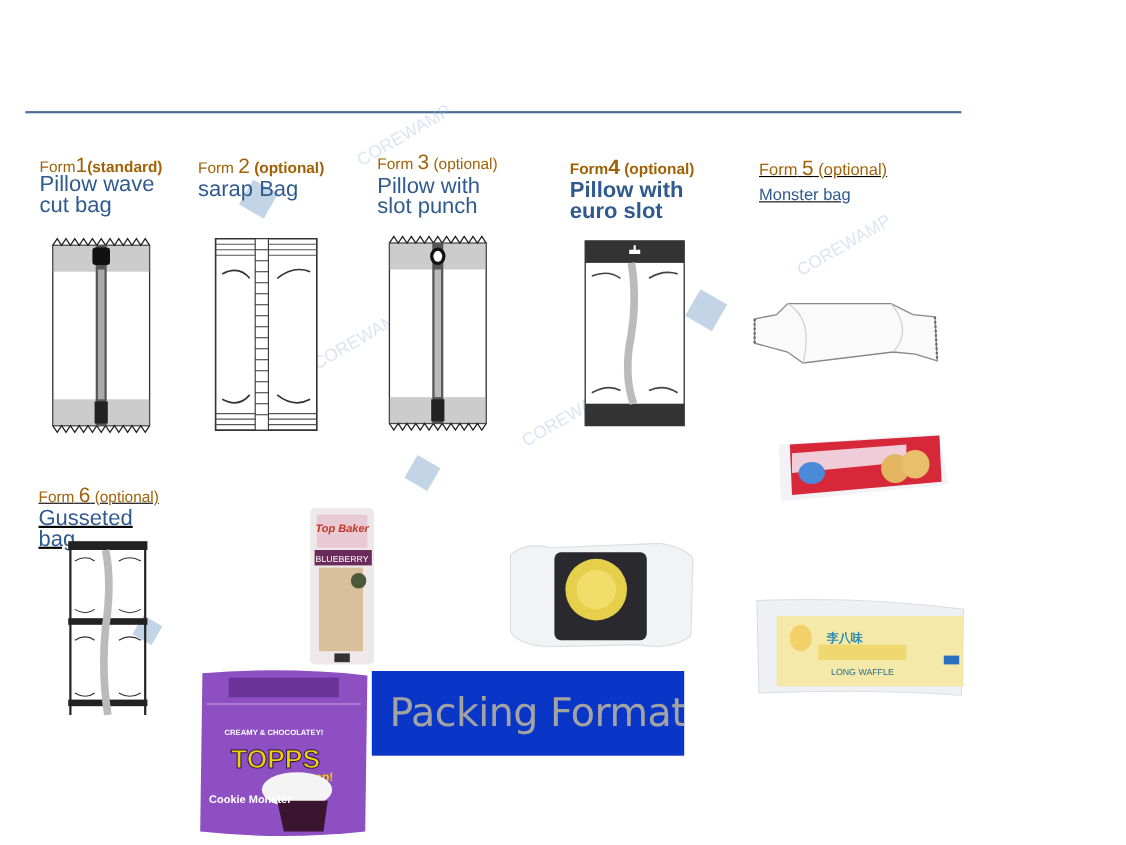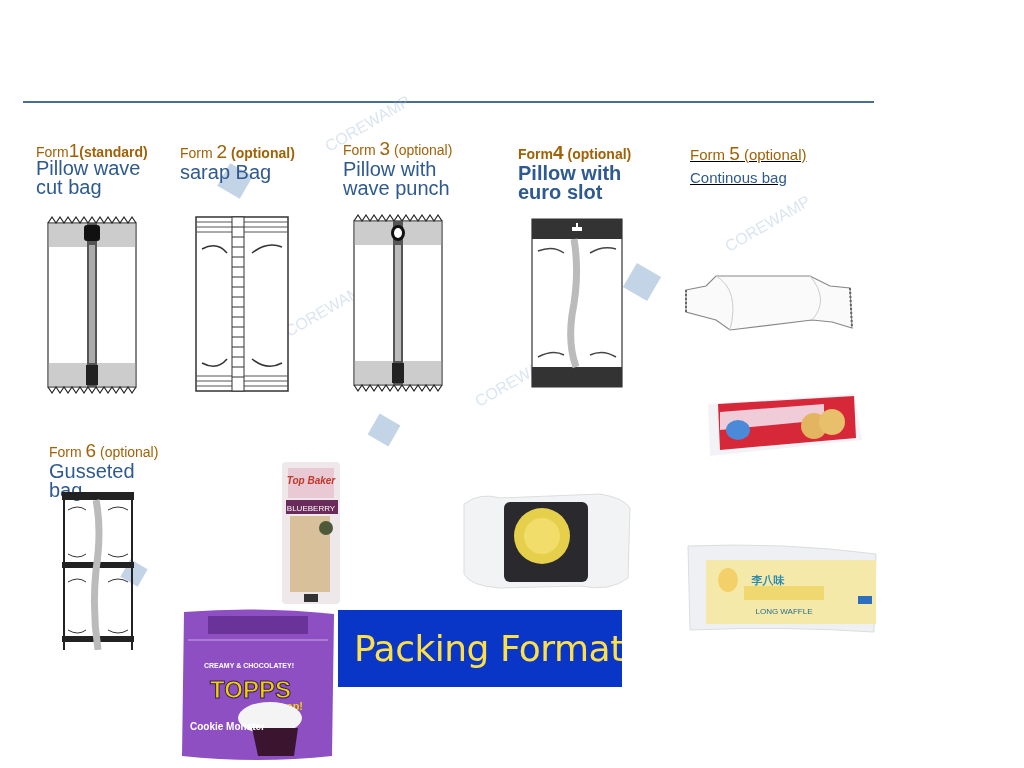--- a/index.html
+++ b/index.html
@@ -4,21 +4,21 @@
 <style>
   html, body { margin: 0; padding: 0; background: #ffffff; }
   body { width: 1024px; height: 768px; position: relative; overflow: hidden; font-family: "Liberation Sans", sans-serif; }
   .rule { position: absolute; left: 23px; top: 101px; width: 851px; height: 2px; background: #4a6d96; }
   .form-label { position: absolute; text-align: left; }
   .form-title { color: #a16207; font-size: 14px; white-space: nowrap; }
   .form-title .num { font-size: 19px; }
   .form-sub { color: #2f5a8f; font-size: 20px; line-height: 19px; }
   .drawing { position: absolute; }
   .banner { position: absolute; left: 338px; top: 610px; width: 284px; height: 77px; background: #0a36c8; overflow: hidden; }
-  .banner span { position: absolute; left: 16px; top: 18px; color: #fde047; font-size: 36px; white-space: nowrap; font-family: "DejaVu Sans", sans-serif; letter-spacing: -0.5px; }
+  .banner span { position: absolute; left: 16px; top: 18px; color: #a3a3a3; font-size: 36px; white-space: nowrap; font-family: "DejaVu Sans", sans-serif; letter-spacing: -0.5px; }
   .photo { position: absolute; }
   .wm { position: absolute; background: rgba(120,160,200,0.45); transform: rotate(30deg); }
   .wmtext { position: absolute; color: rgba(150,180,215,0.35); font-size: 16px; transform: rotate(-30deg); white-space: nowrap; }
 </style>
 </head>
 <body>
 
 <div class="rule"></div>
 
 <div class="wmtext" style="left:320px;top:115px;">COREWAMP</div>
@@ -34,32 +34,32 @@
   <div class="form-title"><span>Form</span><span class="num">1</span><b>(standard)</b></div>
   <div class="form-sub" style="margin-top:-3px;">Pillow wave cut bag</div>
 </div>
 <div class="form-label" style="left:180px;top:141px;width:122px;">
   <div class="form-title"><span>Form</span> <span class="num">2</span> <b>(optional)</b></div>
   <div class="form-sub">sarap Bag</div>
 </div>
 <div class="form-label" style="left:343px;top:138px;width:128px;">
   <div class="form-title"><span>Form</span> <span class="num">3</span> <span>(optional)</span></div>
   <div class="form-sub">Pillow with</div>
-  <div class="form-sub">wave punch</div>
+  <div class="form-sub">slot punch</div>
 </div>
 <div class="form-label" style="left:518px;top:142px;width:128px;font-weight:bold;">
   <div class="form-title"><span>Form</span><span class="num">4</span> <span>(optional)</span></div>
   <div class="form-sub">Pillow with</div>
   <div class="form-sub">euro slot</div>
 </div>
 <div class="form-label" style="left:690px;top:143px;width:140px;text-decoration:underline;">
   <div class="form-title" style="font-size:15px;"><span>Form</span> <span class="num">5</span> <span>(optional)</span></div>
-  <div class="form-sub" style="font-size:15px;margin-top:3px;">Continous bag</div>
-</div>
-<div class="form-label" style="left:49px;top:440px;width:124px;">
+  <div class="form-sub" style="font-size:15px;margin-top:3px;">Monster bag</div>
+</div>
+<div class="form-label" style="left:35px;top:440px;width:124px;text-decoration:underline;">
   <div class="form-title"><span>Form</span> <span class="num">6</span> <span>(optional)</span></div>
   <div class="form-sub">Gusseted bag</div>
 </div>
 
 <svg class="drawing" style="left:46px;top:215px;" width="92" height="180" viewBox="0 0 92 180">
   <rect x="2" y="8" width="88" height="164" fill="#fff" stroke="#333" stroke-width="1.2"></rect>
   <rect x="2" y="8" width="88" height="24" fill="#999" opacity="0.5"></rect>
   <rect x="2" y="148" width="88" height="24" fill="#999" opacity="0.5"></rect>
   <g stroke="#222" stroke-width="1.2" fill="none">
     <path d="M2 8 l4 -6 l4 6 l4 -6 l4 6 l4 -6 l4 6 l4 -6 l4 6 l4 -6 l4 6 l4 -6 l4 6 l4 -6 l4 6 l4 -6 l4 6 l4 -6 l4 6 l4 -6 l4 6 l4 -6 l4 6"></path>

